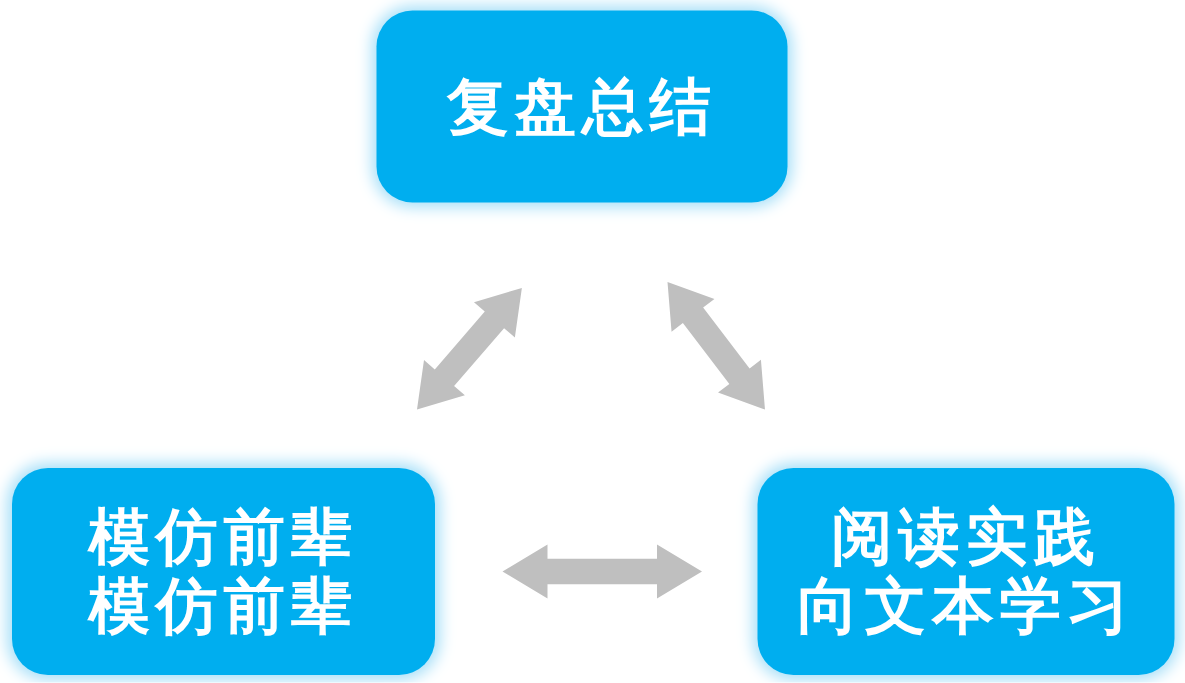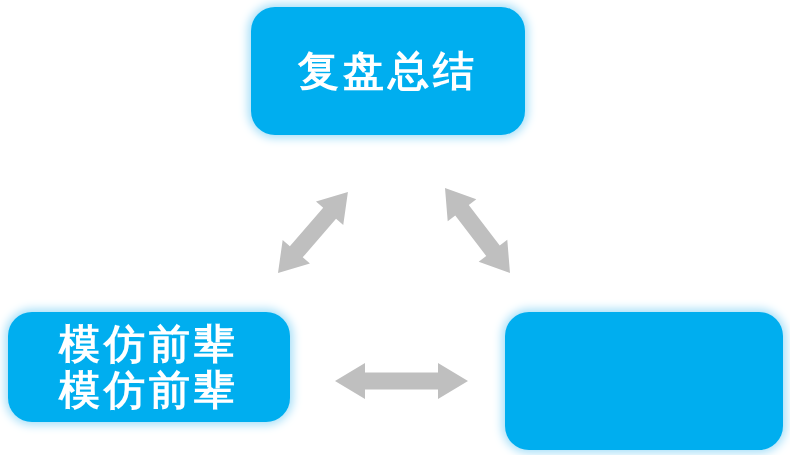--- a/index.html
+++ b/index.html
@@ -36,21 +36,21 @@
     font-size:41px;
     line-height:46px;
     letter-spacing:4px;
     text-align:center;
     display:flex;
     flex-direction:column;
     justify-content:center;
     align-items:center;
   }
   .node-top{left:251px;top:7px;width:274px;height:128px;}
-  .node-bottom-left{left:8px;top:312px;width:282px;height:110px;}
+  .node-bottom-left{left:8px;top:312px;width:282px;height:138px;}
   .node-bottom-right{left:505px;top:312px;width:278px;height:138px;}
   .node .line{white-space:nowrap;}
 </style>
 </head>
 <body>
 
 <div class="canvas">
 
   <svg class="arrows" viewBox="0 0 790 455" xmlns="http://www.w3.org/2000/svg" aria-hidden="true">
 
@@ -64,15 +64,17 @@
   <div class="node node-top">
     <div class="line">复盘总结</div>
   </div>
 
   <div class="node node-bottom-left">
     <div class="line">模仿前辈</div>
     <div class="line">模仿前辈</div>
   </div>
 
   <div class="node node-bottom-right">
+    <div class="line">阅读实践</div>
+    <div class="line">向文本学习</div>
   </div>
 
 </div>
 
 </body></html>

